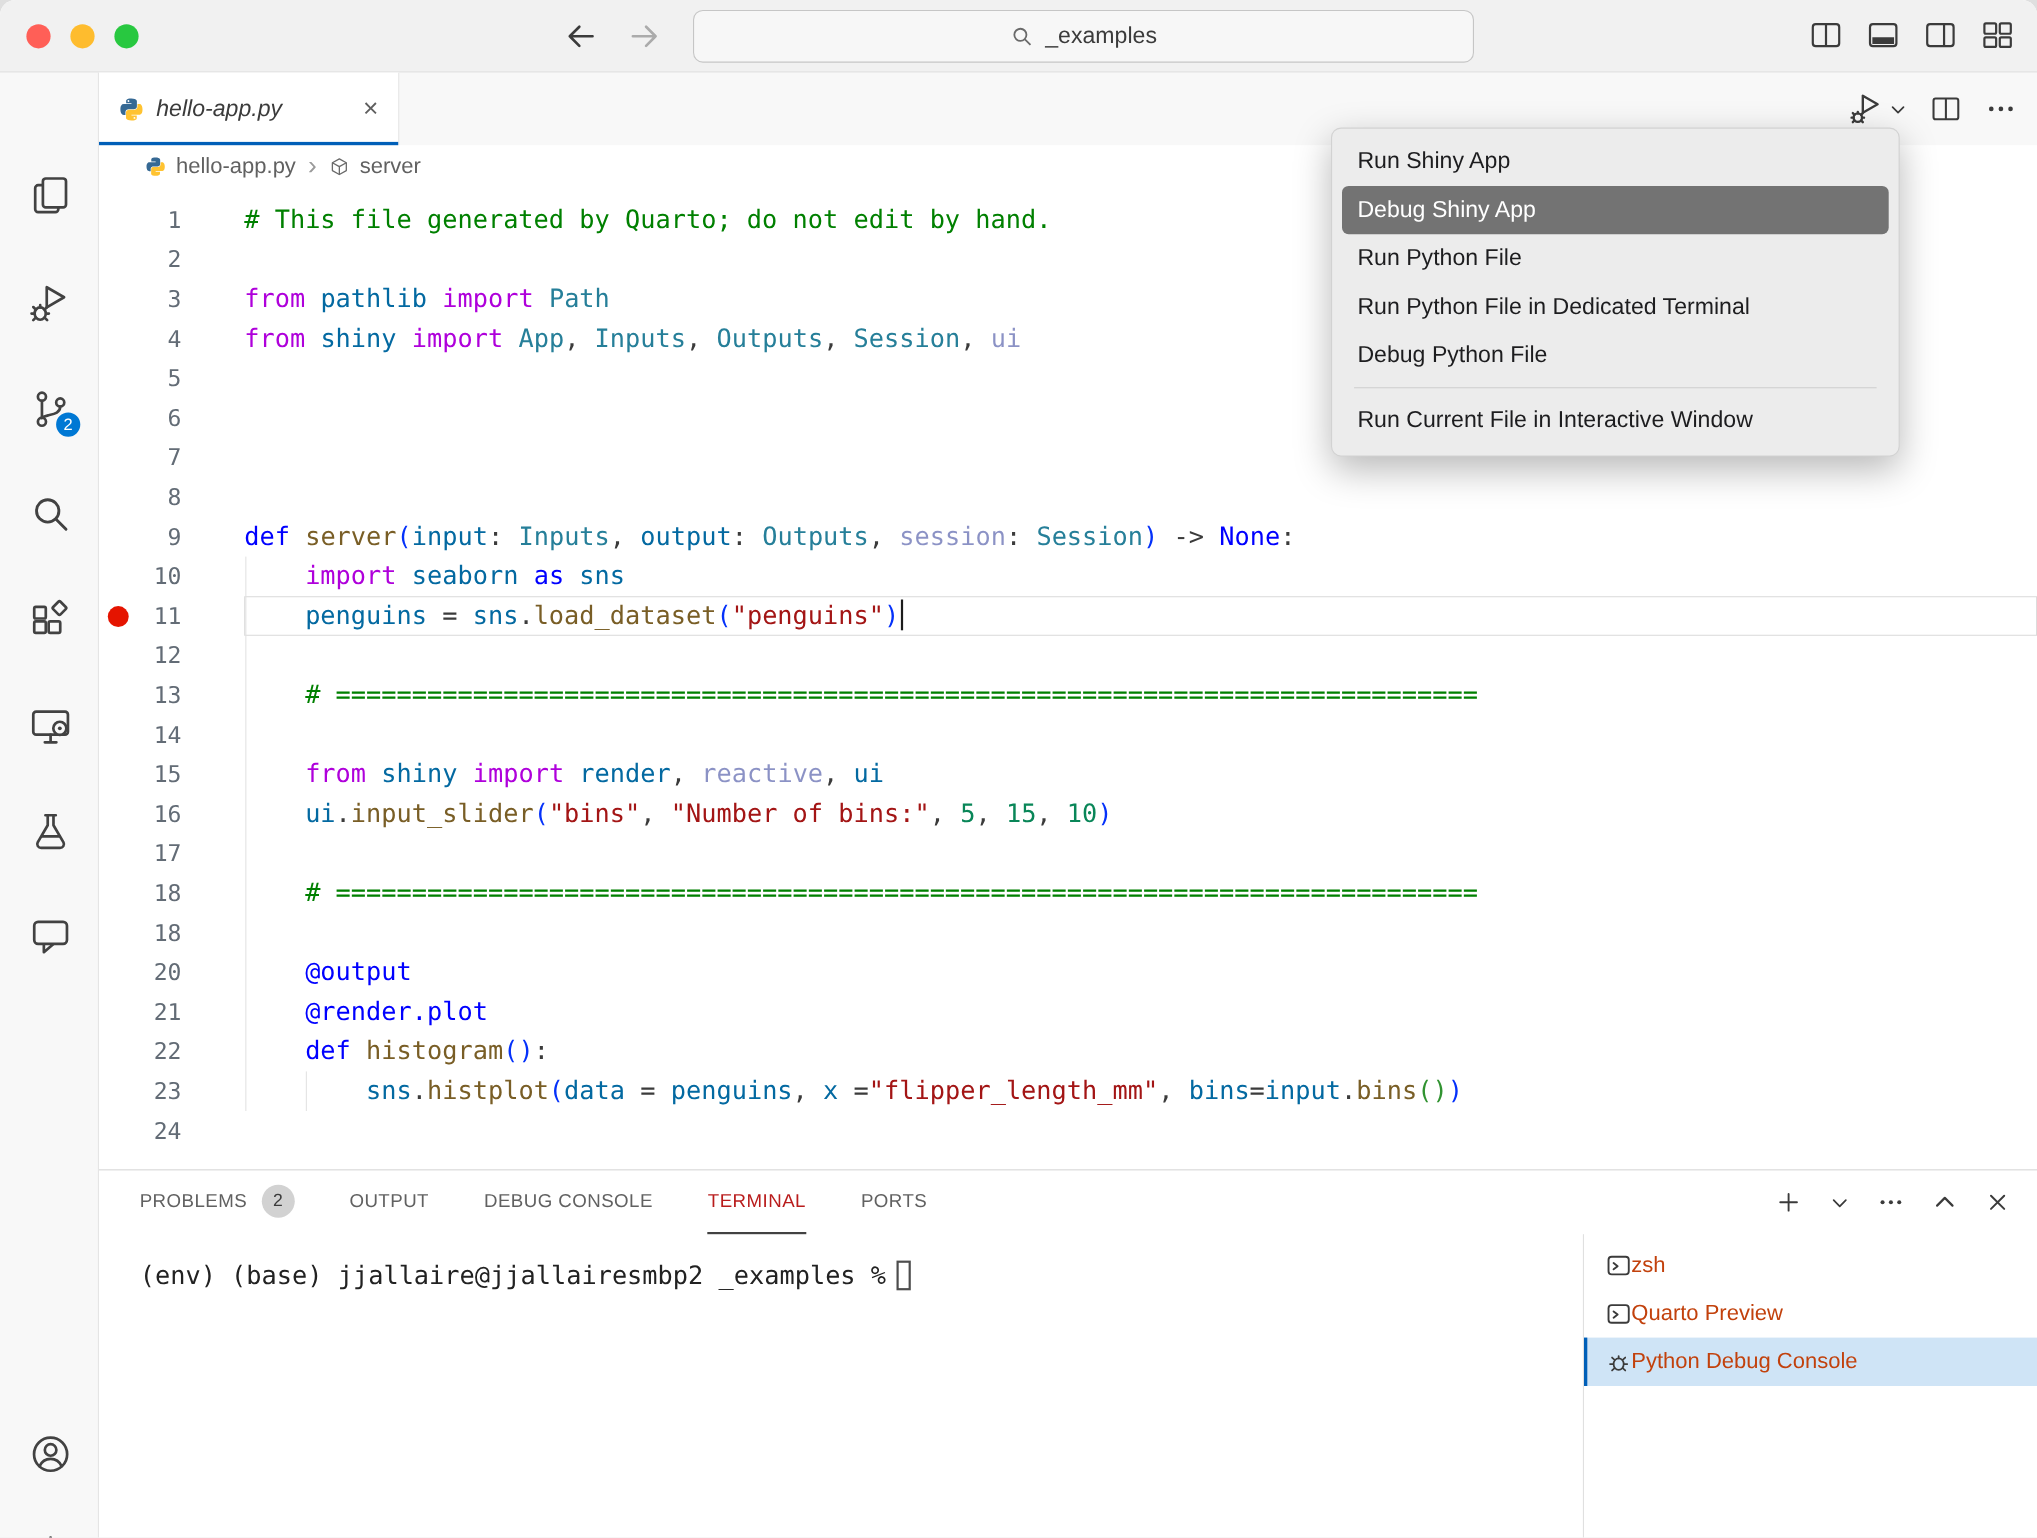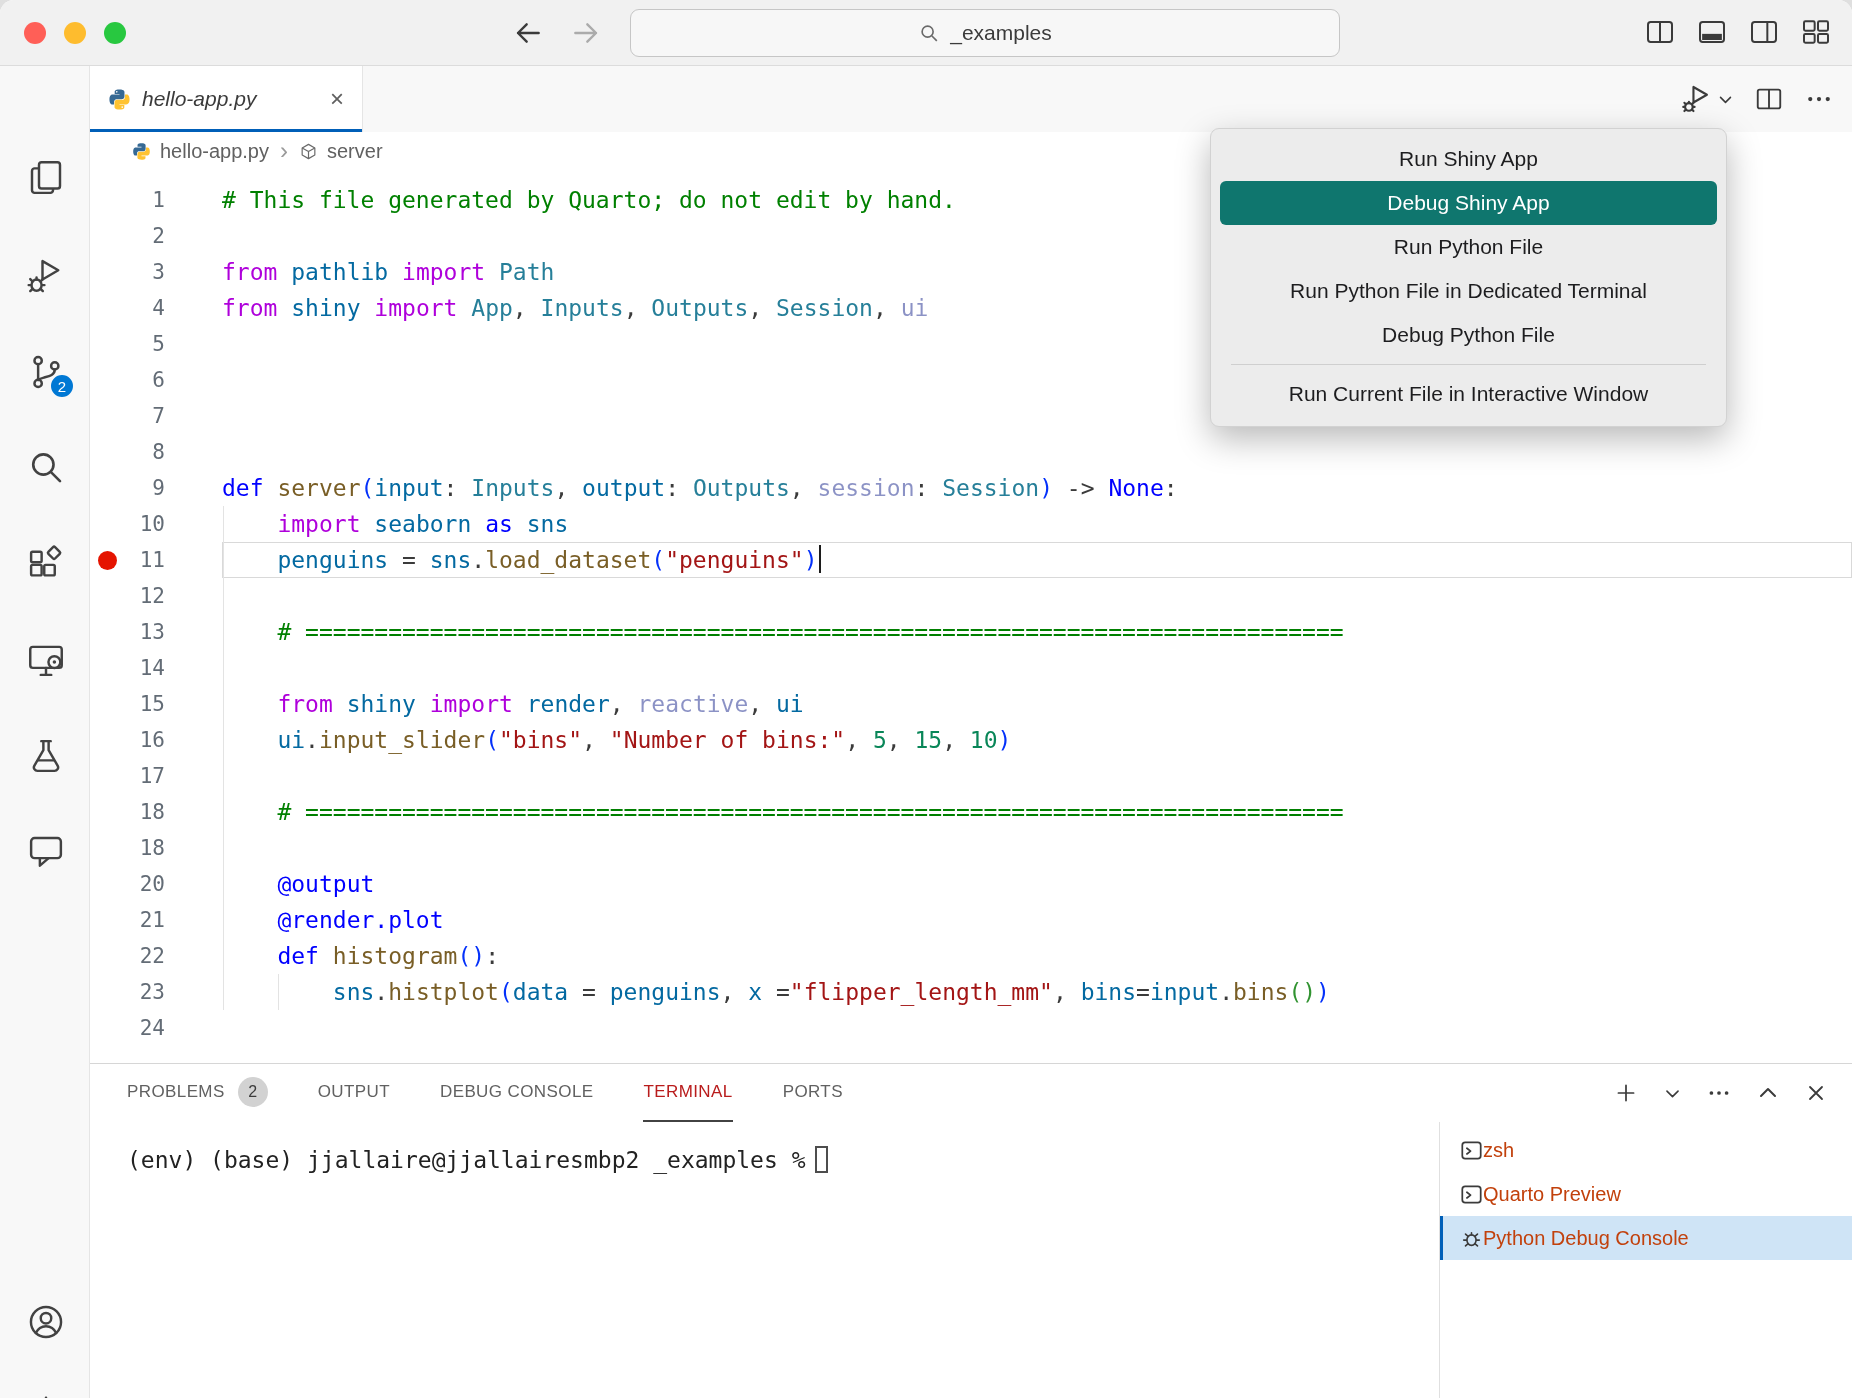--- a/index.html
+++ b/index.html
@@ -76,26 +76,26 @@
   .terminal-main{ flex:1; padding:24px 0 0 37px; }
   .terminal-line{ margin:0; font-family:"DejaVu Sans Mono", monospace; font-size:23px; color:#222222; white-space:pre; }
   .term-caret{ display:inline-block; width:13px; height:27px; border:2px solid #4d4d4d; vertical-align:text-bottom; margin-left:9px; }
   .terminal-side{ width:413px; flex:none; border-left:1px solid #e0e0e0; padding-top:6px; }
   .term-row{ height:44px; display:flex; align-items:center; padding-left:17px; font-size:20px; color:#c2410c;
              border-left:3px solid transparent; }
   .term-row.selected{ background:#cfe4f6; border-left-color:#005fb8; }
   .term-row svg{ width:23px; height:23px; flex:none; }
 
   
-  .run-menu{ position:absolute; left:1210px; top:128px; width:517px; background:#ececec;
+  .run-menu{ position:absolute; left:1210px; top:116px; width:517px; background:#ececec;
              border:1px solid #d2d2d2; border-radius:9px; box-shadow:0 12px 34px rgba(0,0,0,.28);
-             padding:8px 0 10px 0; z-index:20;text-align:center; }
+             padding:8px 0 10px 0; z-index:20; }
   .menu-item{ height:44px; line-height:44px; margin:0 9px; padding:0 14px; border-radius:6px;
               font-size:21px; color:#1d1d1f; white-space:nowrap; }
-  .menu-item.selected{ background:#0f766e; color:#ffffff; }
+  .menu-item.selected{ background:#737373; color:#ffffff; }
   .menu-sep{ height:1px; background:#cfcfcf; margin:7px 20px; }
 </style>
 </head>
 <body>
 
 <div class="window">
 
   <div class="titlebar">
     <div class="traffic">
       <span class="t-close"></span>

